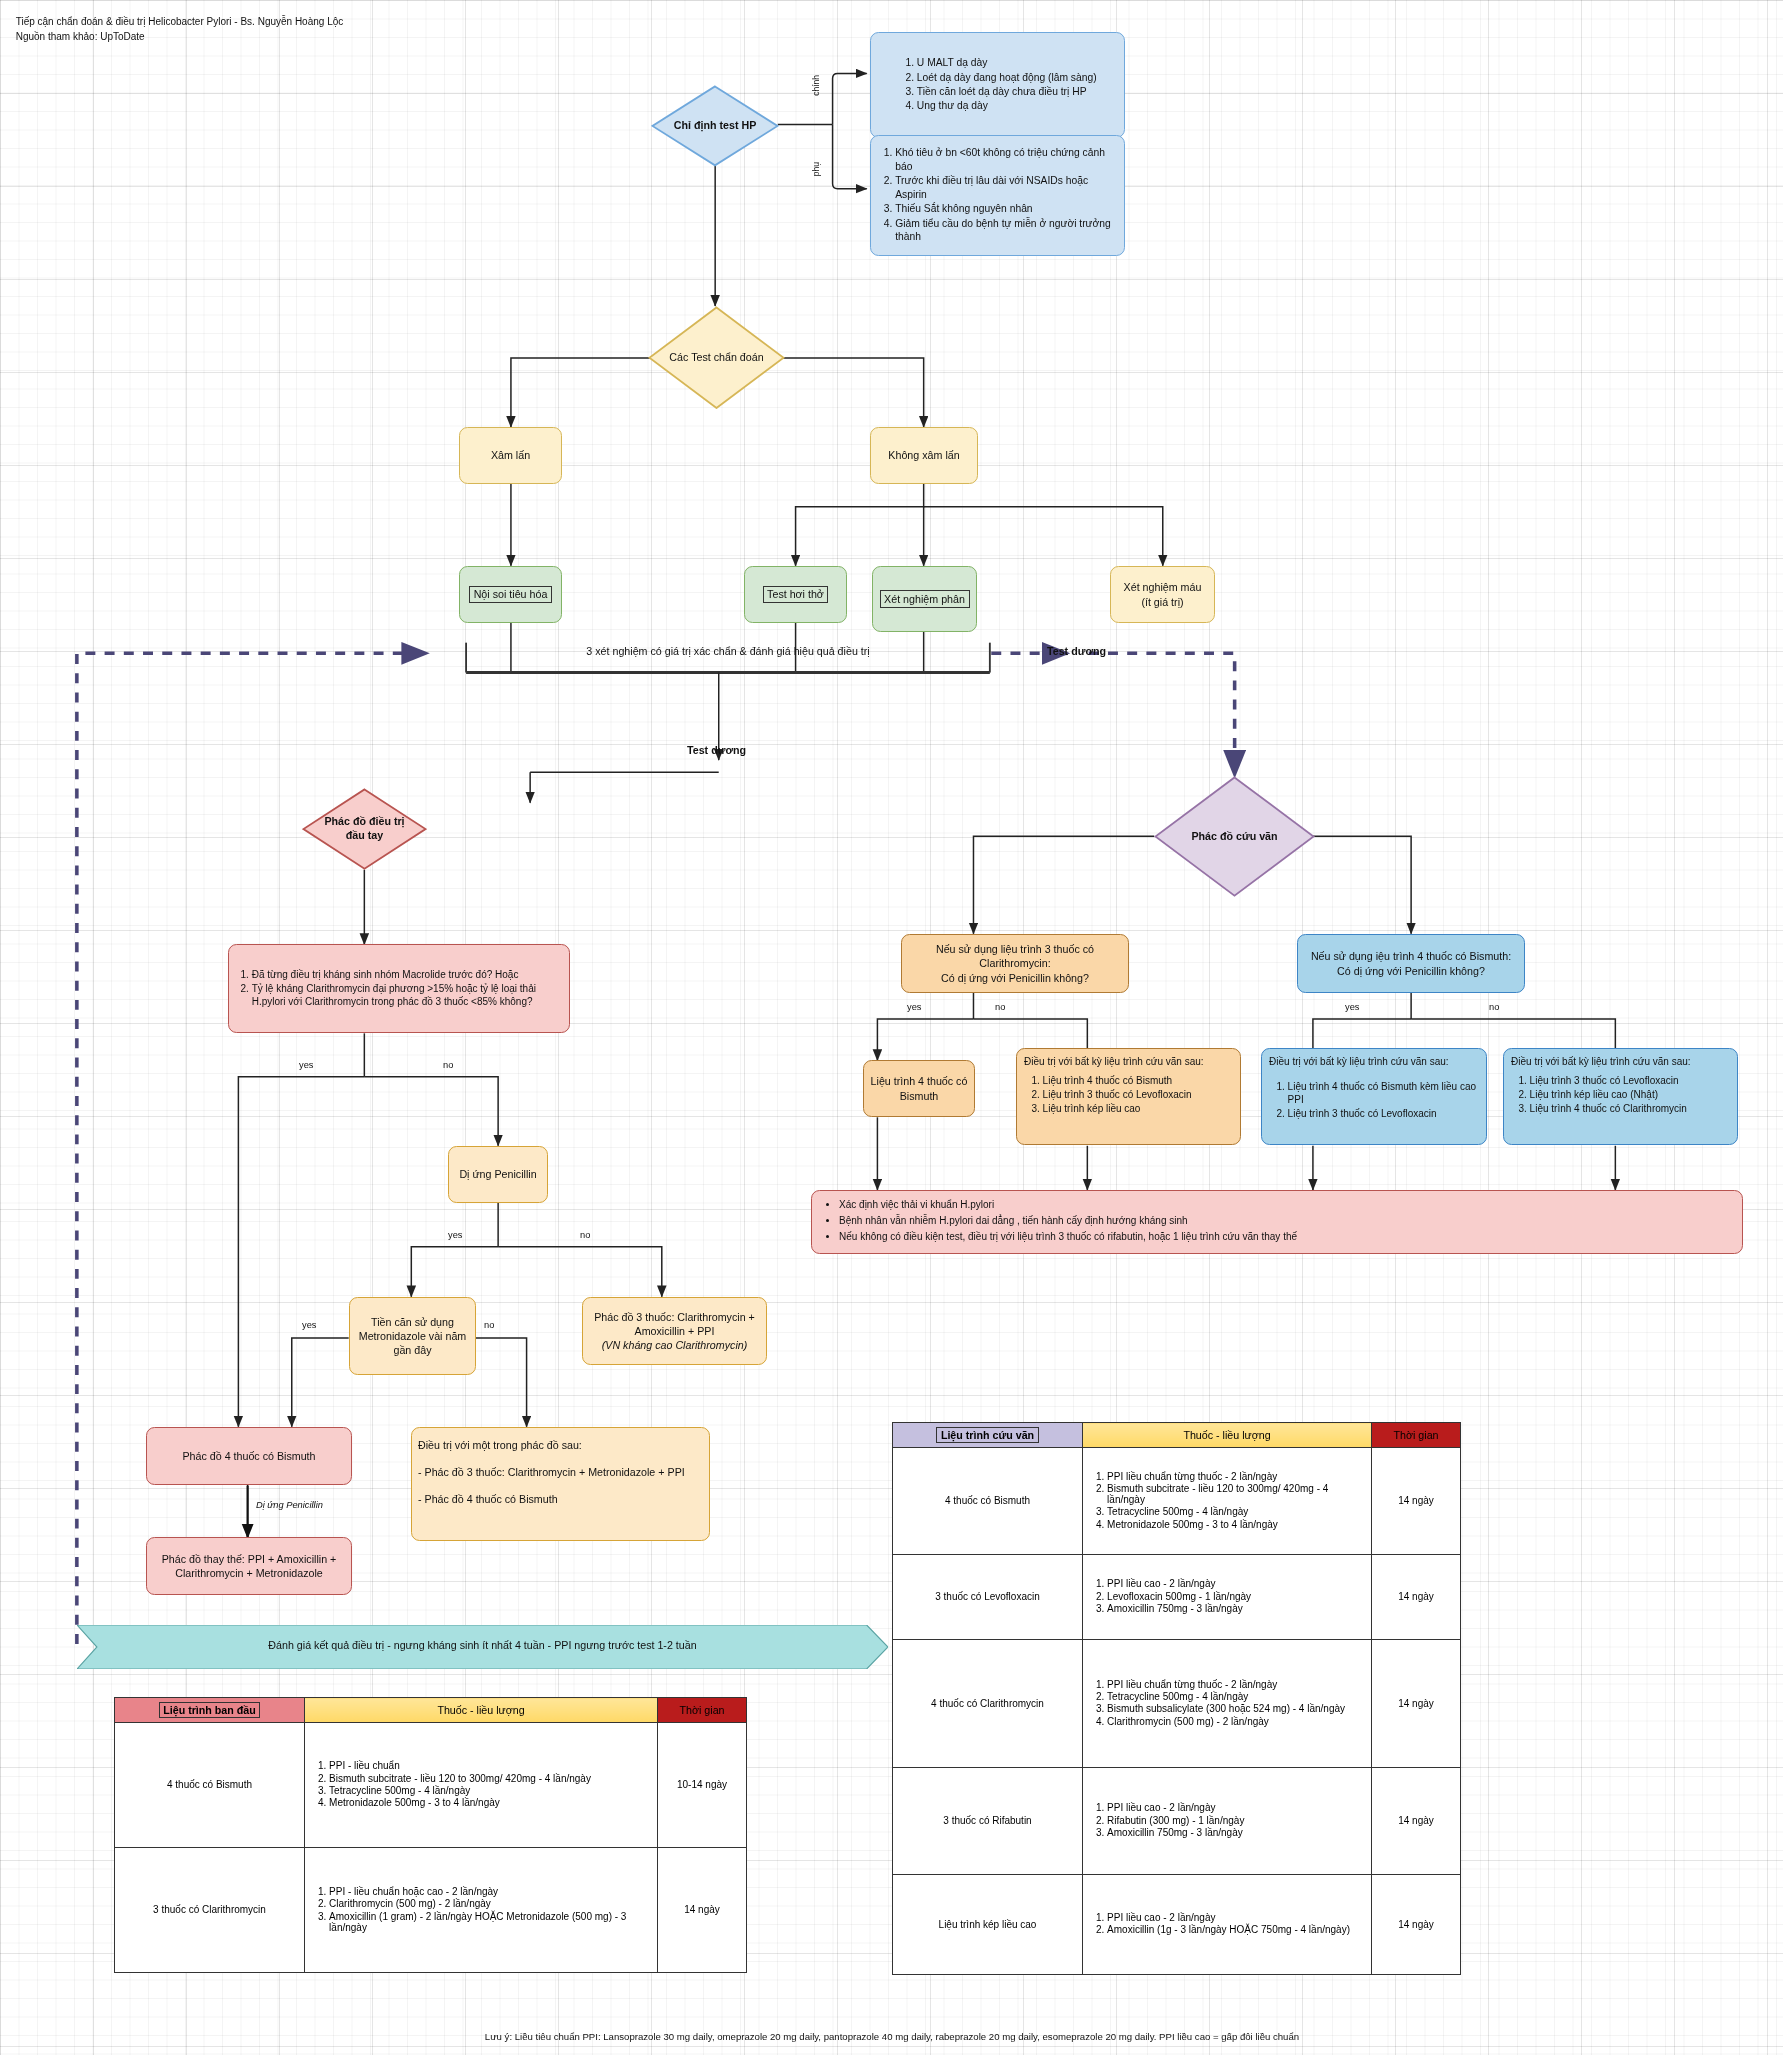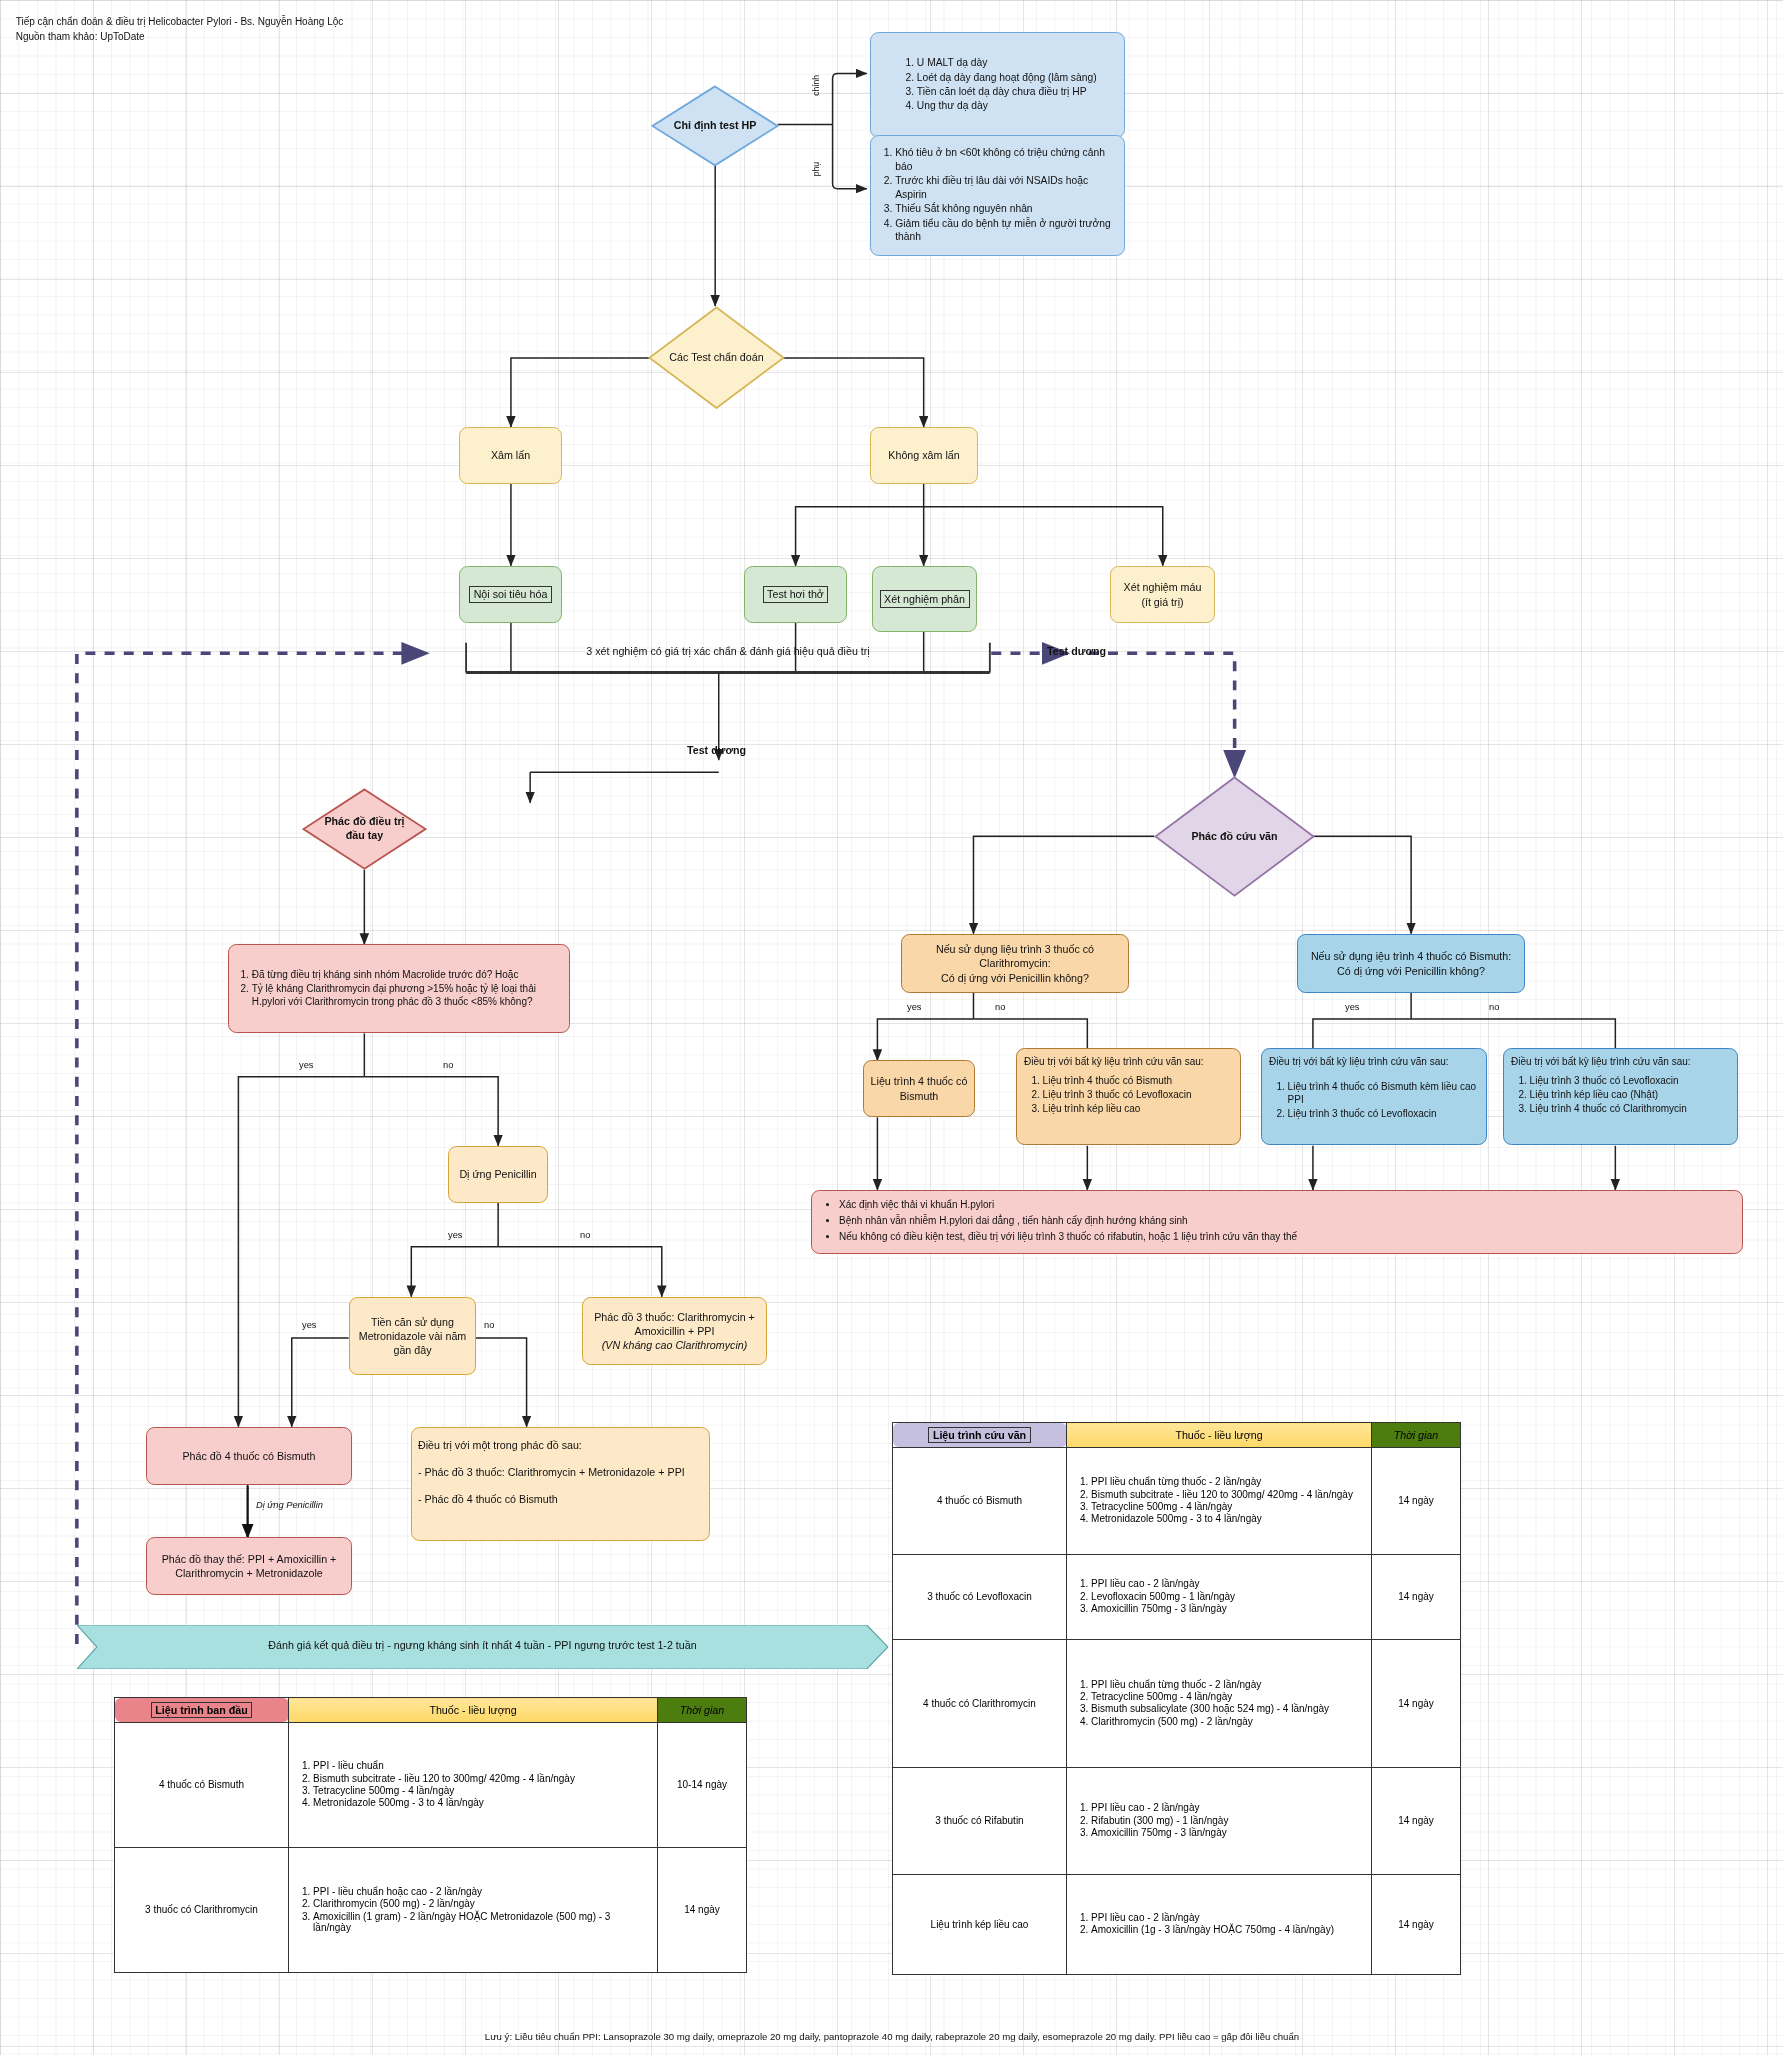--- a/index.html
+++ b/index.html
@@ -69,23 +69,23 @@
     position:absolute; left:15.7px; top:14.2px;
     font-size:10px; line-height:1.5; color:#111; white-space:pre-line;
   }
 
   
   table.rx { position:absolute; border-collapse:collapse; background:#fff; font-size:10px; }
   table.rx th, table.rx td { border:1.1px solid #333; padding:4.3px 7.1px; vertical-align:middle; }
   table.rx th { font-size:10.7px; }
   .th-a { background:#e8848a; }
   .th-b { background: linear-gradient(180deg,#ffe699 0%, #ffd966 100%); }
-  .th-c { background:#4d7c0f;font-style:italic; }
+  .th-c { background:#b91c1c; }
   .th-p { background:#c5c0df; }
-  .cell-name { text-align:center; width:174px;border-radius:6px; }
+  .cell-name { text-align:center; width:190px; }
   .cell-time { text-align:center; width:89px; }
   .cell-drug ol { margin:0; padding-left:17px; }
   .cell-drug ol li { margin-bottom:1.4px; }
 
   #footnote {
     position:absolute; text-align:center; font-size:9.6px; color:#111; white-space:nowrap;
   }
 
   .banner-text { position:absolute; font-size:10.7px; color:#111; text-align:center; }
 </style>

